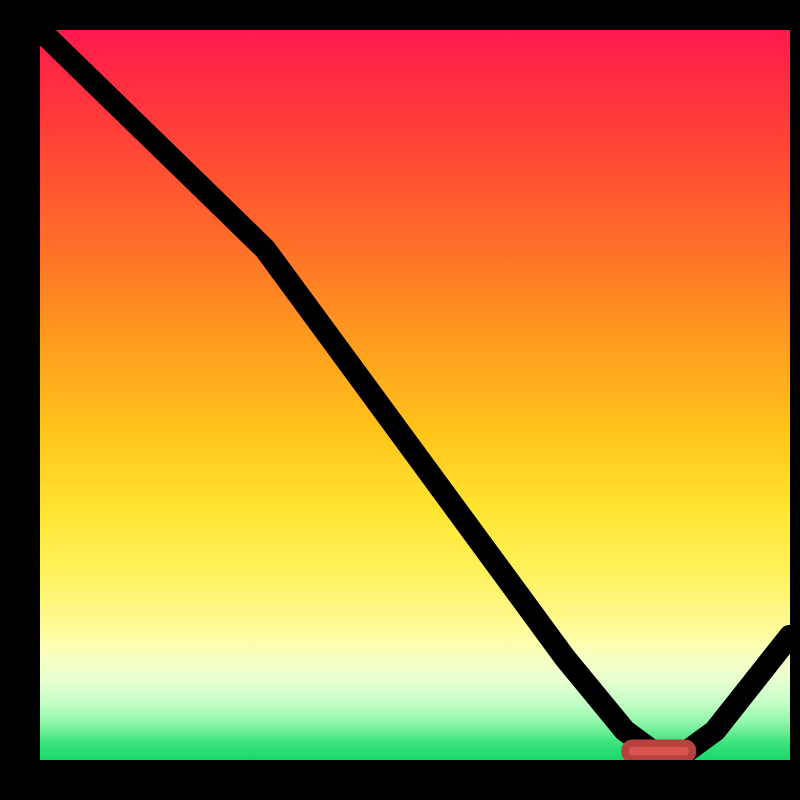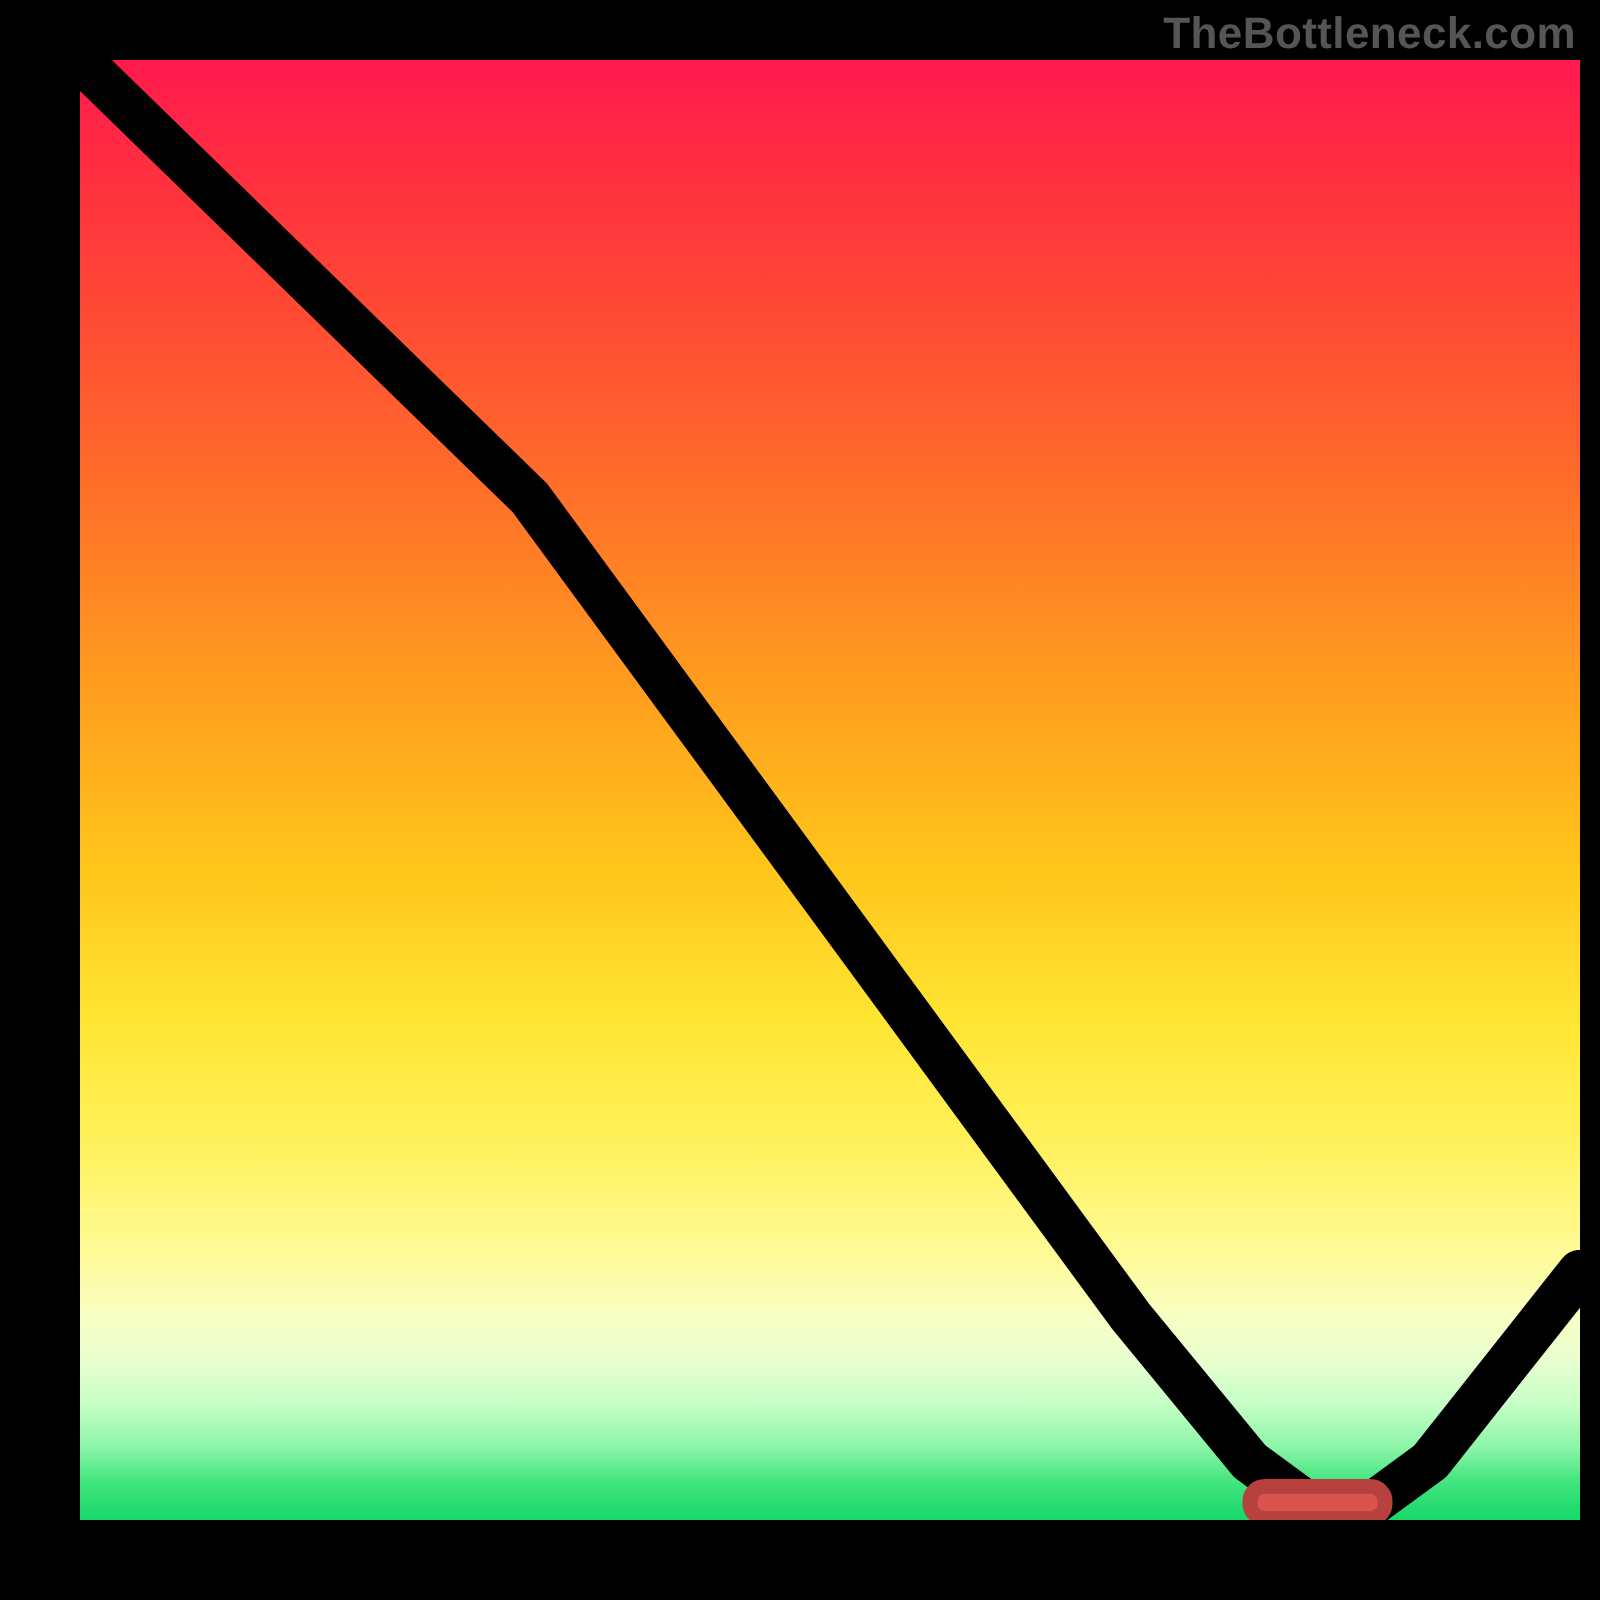--- a/index.html
+++ b/index.html
@@ -74,21 +74,20 @@
     fill: #d9534f;
     stroke: #b7423d;
     stroke-width: 1;
   }
 </style>
 </head>
 <body>
 
 <div class="frame">
 
-  <div class="watermark">TheBottleneck.com</div>
 
   <div class="plot-area">
     <div class="gradient"></div>
 
     <svg class="plot-svg" viewBox="0 0 100 100" preserveAspectRatio="none">
       <path id="curve-path" class="curve" d="M0.00 0.00 L10.00 10.00 L22.00 22.00 L30.00 30.00 L40.00 44.00 L50.00 58.00 L60.00 72.00 L70.00 86.00 L78.00 96.00 L82.00 99.00 L86.00 99.00 L90.00 96.00 L100.00 83.00"></path>
       <rect id="marker-rect" class="marker" rx="1" ry="1" x="78" y="97.7" width="9" height="2.2"></rect>
     </svg>
   </div>
 

